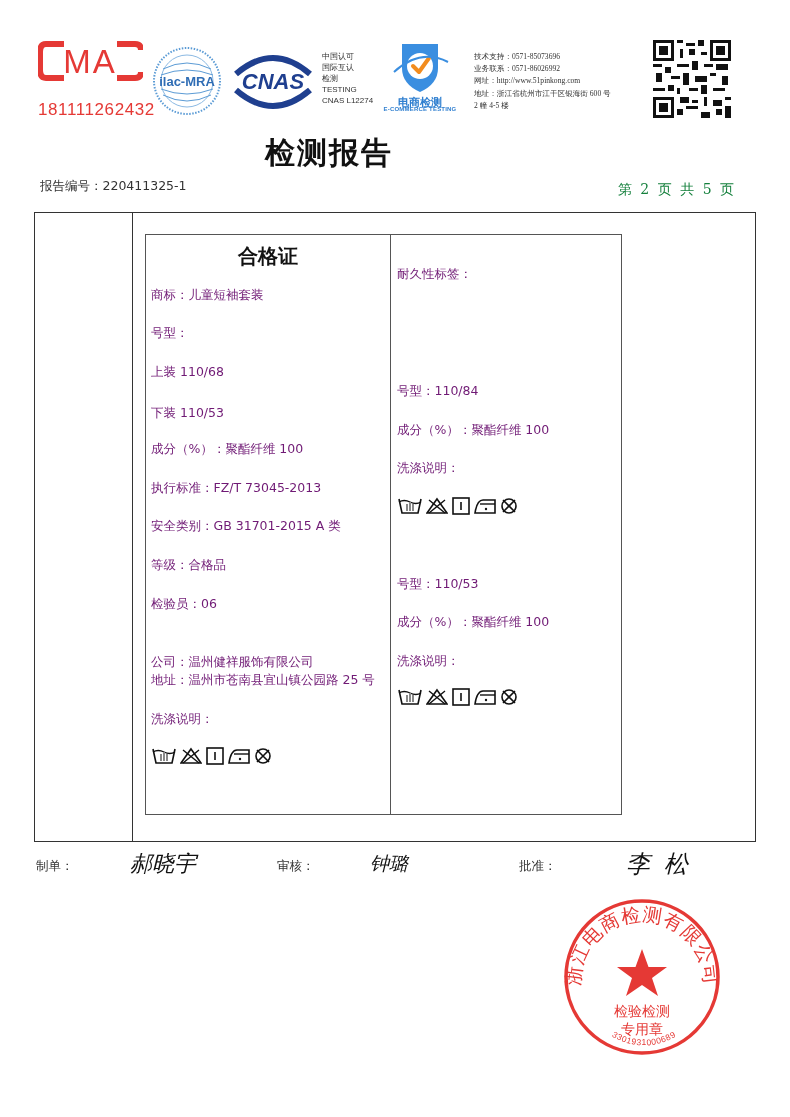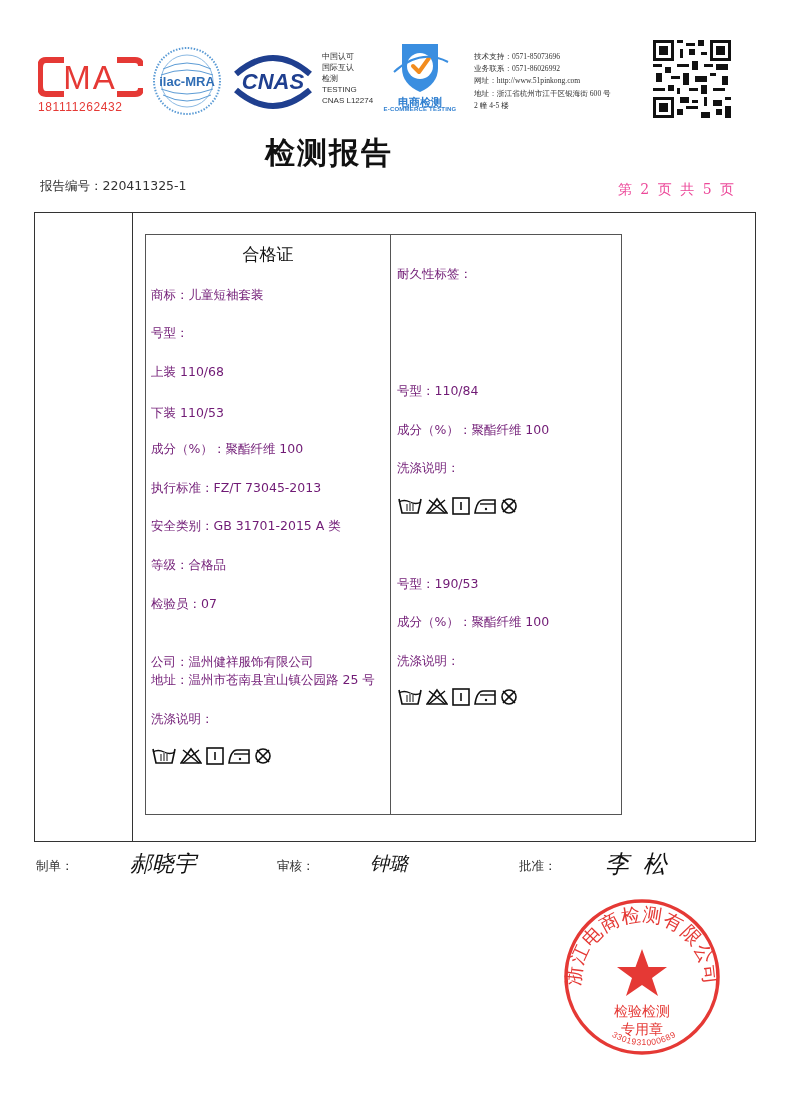--- a/index.html
+++ b/index.html
@@ -2,44 +2,44 @@
 <html><head>
 <meta charset="utf-8">
 <style>
   * { box-sizing: border-box; margin: 0; padding: 0; }
   html, body { width: 790px; height: 1117px; background: #ffffff; overflow: hidden; }
   body { position: relative; font-family: "DejaVu Sans", sans-serif; color: #222; }
 
   .abs { position: absolute; }
 
   
-  .cma { left: 38px; top: 52px; width: 105px; height: 62px; }
-  .cma-num { left: 38px; top: 100px; width: 106px; font-family: "Liberation Sans", sans-serif; font-size: 12px; color: #e53935; letter-spacing: 0.6px; }
+  .cma { left: 38px; top: 36px; width: 105px; height: 62px; }
+  .cma-num { left: 38px; top: 100px; width: 106px; text-align: center; font-family: "Liberation Sans", sans-serif; font-size: 17px; color: #e53935; letter-spacing: 0.6px; }
   .ilac { left: 151px; top: 45px; width: 72px; height: 72px; }
   .cnas { left: 230px; top: 52px; width: 86px; height: 58px; }
   .cnas-text { left: 322px; top: 51px; font-family: Liberation Sans, sans-serif; font-size: 8px; line-height: 11px; color: #333; }
   .ecom { left: 384px; top: 38px; width: 72px; height: 76px; }
   .ecom-cn { left: 380px; top: 95px; width: 80px; text-align: center; font-size: 11px; font-weight: bold; color: #2f7fd0; }
   .ecom-en { left: 376px; top: 106px; width: 88px; text-align: center; font-family: "Liberation Sans", sans-serif; font-size: 6px; font-weight: bold; color: #2f7fd0; letter-spacing: 0.2px; }
   .contact { left: 474px; top: 51px; font-family: "Liberation Serif", serif; font-size: 7.6px; line-height: 12.2px; color: #333; }
   .qr { left: 653px; top: 40px; width: 78px; height: 78px; }
 
   .title { left: 0; top: 133px; width: 658px; text-align: center; font-family: Liberation Sans, sans-serif; font-size: 30px; font-weight: bold; color: #111; letter-spacing: 2px; }
   .report-no { left: 40px; top: 178px; font-size: 12.5px; color: #333; }
-  .page-info { right: 54px; top: 181px; font-family: "DejaVu Serif", serif; font-size: 14px; color: #ec4899; letter-spacing: 2px; }
+  .page-info { right: 54px; top: 181px; font-family: "DejaVu Serif", serif; font-size: 14px; color: #15803d; letter-spacing: 2px; }
 
   
   .outer { left: 34px; top: 212px; width: 722px; height: 630px; border: 1.5px solid #333; }
   .outer-div { left: 132px; top: 212px; width: 0; height: 630px; border-left: 1.5px solid #333; }
 
   
   .cert { left: 145px; top: 234px; width: 477px; height: 581px; border: 1.5px solid #555; }
   .cert-div { left: 390px; top: 234px; height: 581px; border-left: 1.5px solid #555; }
 
-  .cert-title { left: 146px; top: 243px; width: 244px; text-align: center; font-size: 17px; font-weight: normal; color: #111; }
+  .cert-title { left: 146px; top: 243px; width: 244px; text-align: center; font-size: 20px; font-weight: bold; color: #111; }
   .line { font-size: 12.5px; color: #701a75; white-space: nowrap; }
 
   .care { display: flex; gap: 4px; align-items: center; }
   .care svg { display: block; }
 
   .sig-label { font-family: "DejaVu Serif", serif; font-size: 12.5px; color: #333; }
   .sig { font-family: "DejaVu Serif", serif; font-style: italic; color: #111; }
 
   .stamp { left: 562px; top: 897px; width: 160px; height: 160px; }
 </style>
@@ -165,21 +165,21 @@
 <div class="abs cert-title">合格证</div>
 
 <div class="abs line" style="left:151px;top:287px">商标：儿童短袖套装</div>
 <div class="abs line" style="left:151px;top:325px">号型：</div>
 <div class="abs line" style="left:151px;top:364px">上装 110/68</div>
 <div class="abs line" style="left:151px;top:405px">下装 110/53</div>
 <div class="abs line" style="left:151px;top:441px">成分（%）：聚酯纤维 100</div>
 <div class="abs line" style="left:151px;top:480px">执行标准：FZ/T 73045-2013</div>
 <div class="abs line" style="left:151px;top:518px">安全类别：GB 31701-2015 A 类</div>
 <div class="abs line" style="left:151px;top:557px">等级：合格品</div>
-<div class="abs line" style="left:151px;top:596px">检验员：07</div>
+<div class="abs line" style="left:151px;top:596px">检验员：06</div>
 <div class="abs line" style="left:151px;top:654px">公司：温州健祥服饰有限公司</div>
 <div class="abs line" style="left:151px;top:672px">地址：温州市苍南县宜山镇公园路 25 号</div>
 <div class="abs line" style="left:151px;top:711px">洗涤说明：</div>
 <div class="abs care" style="left:152px;top:747px" id="care-left">
     <span>
       <svg width="24" height="18" viewBox="0 0 24 18">
         <path d="M1 2 L4 16 L20 16 L23 2" fill="none" stroke="#111" stroke-width="1.6"></path>
         <path d="M1 5 Q6 2 12 5 Q18 8 23 5" fill="none" stroke="#111" stroke-width="1.3"></path>
         <path d="M9 14 L9 7 M12 14 L12 5 M15 14 L15 7" stroke="#888" stroke-width="2"></path>
       </svg>
@@ -243,21 +243,21 @@
       </svg>
     </span>
     <span>
       <svg width="18" height="18" viewBox="0 0 18 18">
         <circle cx="9" cy="9" r="7" fill="none" stroke="#111" stroke-width="1.6"></circle>
         <path d="M3 3 L15 15 M15 3 L3 15" stroke="#111" stroke-width="1.6"></path>
       </svg>
     </span>
   </div>
 
-<div class="abs line" style="left:397px;top:576px">号型：190/53</div>
+<div class="abs line" style="left:397px;top:576px">号型：110/53</div>
 <div class="abs line" style="left:397px;top:614px">成分（%）：聚酯纤维 100</div>
 <div class="abs line" style="left:397px;top:653px">洗涤说明：</div>
 <div class="abs care" style="left:398px;top:688px" id="care-r2">
     <span>
       <svg width="24" height="18" viewBox="0 0 24 18">
         <path d="M1 2 L4 16 L20 16 L23 2" fill="none" stroke="#111" stroke-width="1.6"></path>
         <path d="M1 5 Q6 2 12 5 Q18 8 23 5" fill="none" stroke="#111" stroke-width="1.3"></path>
         <path d="M9 14 L9 7 M12 14 L12 5 M15 14 L15 7" stroke="#888" stroke-width="2"></path>
       </svg>
     </span>
@@ -286,21 +286,21 @@
         <path d="M3 3 L15 15 M15 3 L3 15" stroke="#111" stroke-width="1.6"></path>
       </svg>
     </span>
   </div>
 
 <div class="abs sig-label" style="left:36px;top:858px">制单：</div>
 <div class="abs sig" style="left:130px;top:849px;font-size:22px">郝晓宇</div>
 <div class="abs sig-label" style="left:277px;top:858px">审核：</div>
 <div class="abs sig" style="left:370px;top:851px;font-size:19px">钟璐</div>
 <div class="abs sig-label" style="left:519px;top:858px">批准：</div>
-<div class="abs sig" style="left:605px;top:848px;font-size:24px;letter-spacing:14px">李松</div>
+<div class="abs sig" style="left:626px;top:848px;font-size:24px;letter-spacing:14px">李松</div>
 
 <div class="abs stamp">
   <svg width="160" height="160" viewBox="0 0 160 160">
     <defs>
       <path id="arc" d="M22 108 A62 62 0 1 1 138 108"></path>
       <path id="arcb" d="M40 132 A62 62 0 0 0 124 132"></path>
     </defs>
     <circle cx="80" cy="80" r="76" fill="none" stroke="#e53935" stroke-width="3.5"></circle>
     <text font-family="DejaVu Serif, serif" font-size="19" fill="#e53935" letter-spacing="1">
       <textPath href="#arc" startOffset="50%" text-anchor="middle">浙江电商检测有限公司</textPath>

